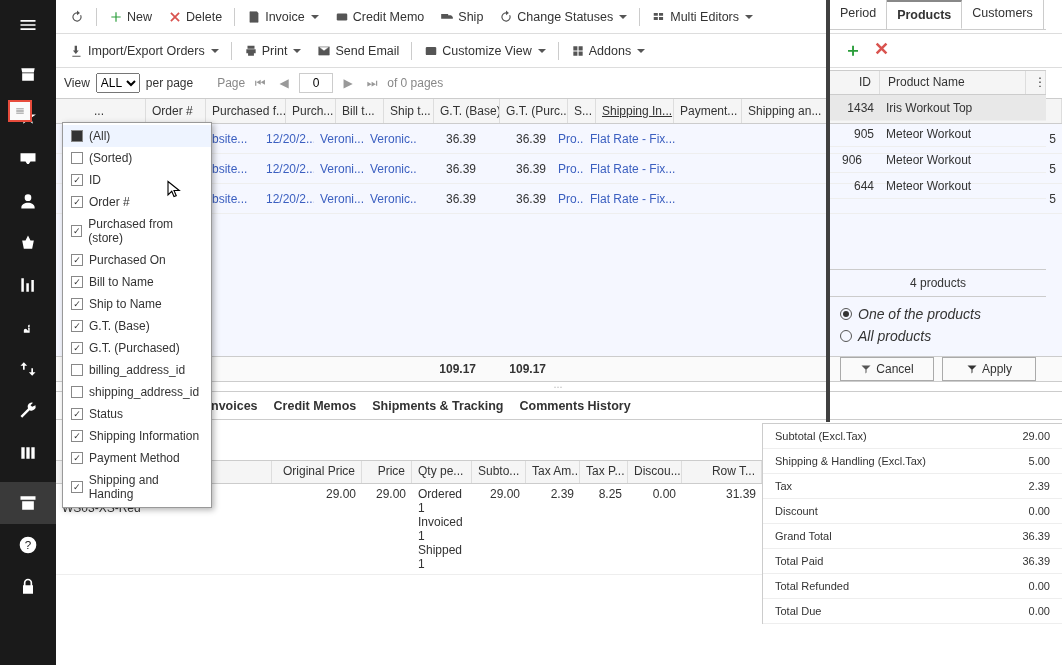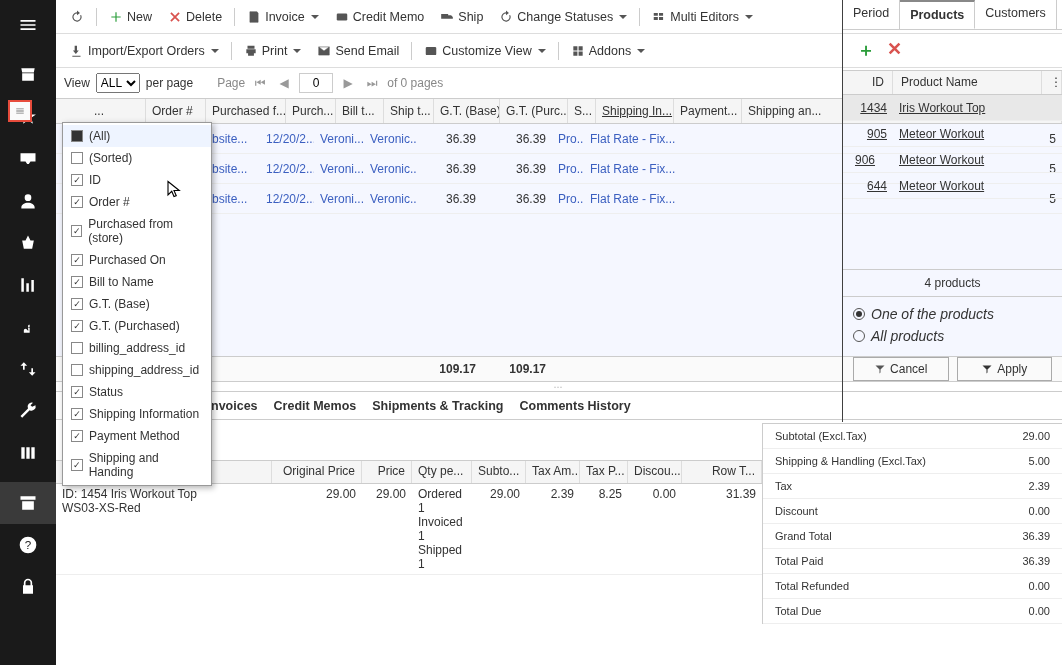--- a/index.html
+++ b/index.html
@@ -52,29 +52,29 @@
 
 .items-area { position:absolute; left:0; top:460px; right:300px; height:200px; }
 .item-header { display:flex; height:24px; border-top:1px solid #ccc; border-bottom:1px solid #ccc; background:#f5f5f5; font-size:12px;}
 .ih-cell { border-right:1px solid #ddd; padding:3px 6px; text-align:right; overflow:hidden; white-space:nowrap;}
 .item-row { display:flex; border-bottom:1px solid #eee; font-size:12px; }
 .ir-cell { padding:3px 6px; text-align:right; }
 
 .summary { position:absolute; right:0; top:423px; width:300px; border-left:1px solid #ccc; border-top:1px solid #ccc; background:#fff; }
 .summary-row { display:flex; justify-content:space-between; padding:6px 12px; border-bottom:1px solid #eee; font-size:11px;}
 
-.right-panel { position:absolute; right:0; top:0; width:220px; height:422px; border-left:1px solid #404040; }
+.right-panel { position:absolute; right:16px; top:0; width:220px; height:422px; border-left:4px solid #404040; }
 .rp-tabs { display:flex; height:30px; border-bottom:1px solid #ccc; }
 .rp-tab { padding:6px 10px; font-size:12.5px; cursor:pointer; border-right:1px solid #ccc;}
 .rp-tab.active { border-top:2px solid #888; border-bottom:1px solid #fff; font-weight:bold;}
 .rp-icons { display:flex; gap:12px; padding:8px 0 8px 14px; }
 .rp-grid { border-top:1px solid #ccc; }
 .rp-head { display:flex; height:24px; background:#f5f5f5; border-bottom:1px solid #ccc; font-size:12px;}
 .rp-hc { padding:4px 8px; border-right:1px solid #ddd;}
-.rp-row { display:flex; height:26px; border-bottom:1px solid #eee; font-size:12px; align-items:center;text-decoration:underline;}
+.rp-row { display:flex; height:26px; border-bottom:1px solid #eee; font-size:12px; align-items:center;}
 .rp-row.sel { background: #e8e8e8; }
 .rp-foot { text-align:center; padding:6px; border-top:1px solid #ccc; border-bottom:1px solid #ccc; font-size:12px;}
 .rp-radio-area { padding:6px 10px; font-size:14px;font-style:italic; }
 .rp-radio { display:flex; align-items:center; gap:6px; padding:3px 0;}
 .radio-c { width:12px; height:12px; border:1px solid #555; border-radius:50%; display:inline-flex; align-items:center; justify-content:center;}
 .radio-c.on::after { content:""; width:6px; height:6px; background:#333; border-radius:50%;}
 .rp-btns { display:flex; gap:8px; padding:4px 10px;}
 .rp-btn { flex:1; border:1px solid #aaa; padding:4px; text-align:center; display:flex; align-items:center; justify-content:center; gap:4px; cursor:pointer; font-size:12px;}
 
 .cursor { position:absolute; left: 165px; top: 180px; z-index: 200; font-size:16px;}
@@ -503,20 +503,24 @@
     <div class="col-menu-item">
       <span class="cm-check on"></span>
       <span>Purchased On</span>
     </div>
     <div class="col-menu-item">
       <span class="cm-check on"></span>
       <span>Bill to Name</span>
     </div>
     <div class="col-menu-item">
       <span class="cm-check on"></span>
+      <span>Ship to Name</span>
+    </div>
+    <div class="col-menu-item">
+      <span class="cm-check on"></span>
       <span>G.T. (Base)</span>
     </div>
     <div class="col-menu-item">
       <span class="cm-check on"></span>
       <span>G.T. (Purchased)</span>
     </div>
     <div class="col-menu-item">
       <span class="cm-check"></span>
       <span>billing_address_id</span>
     </div>

